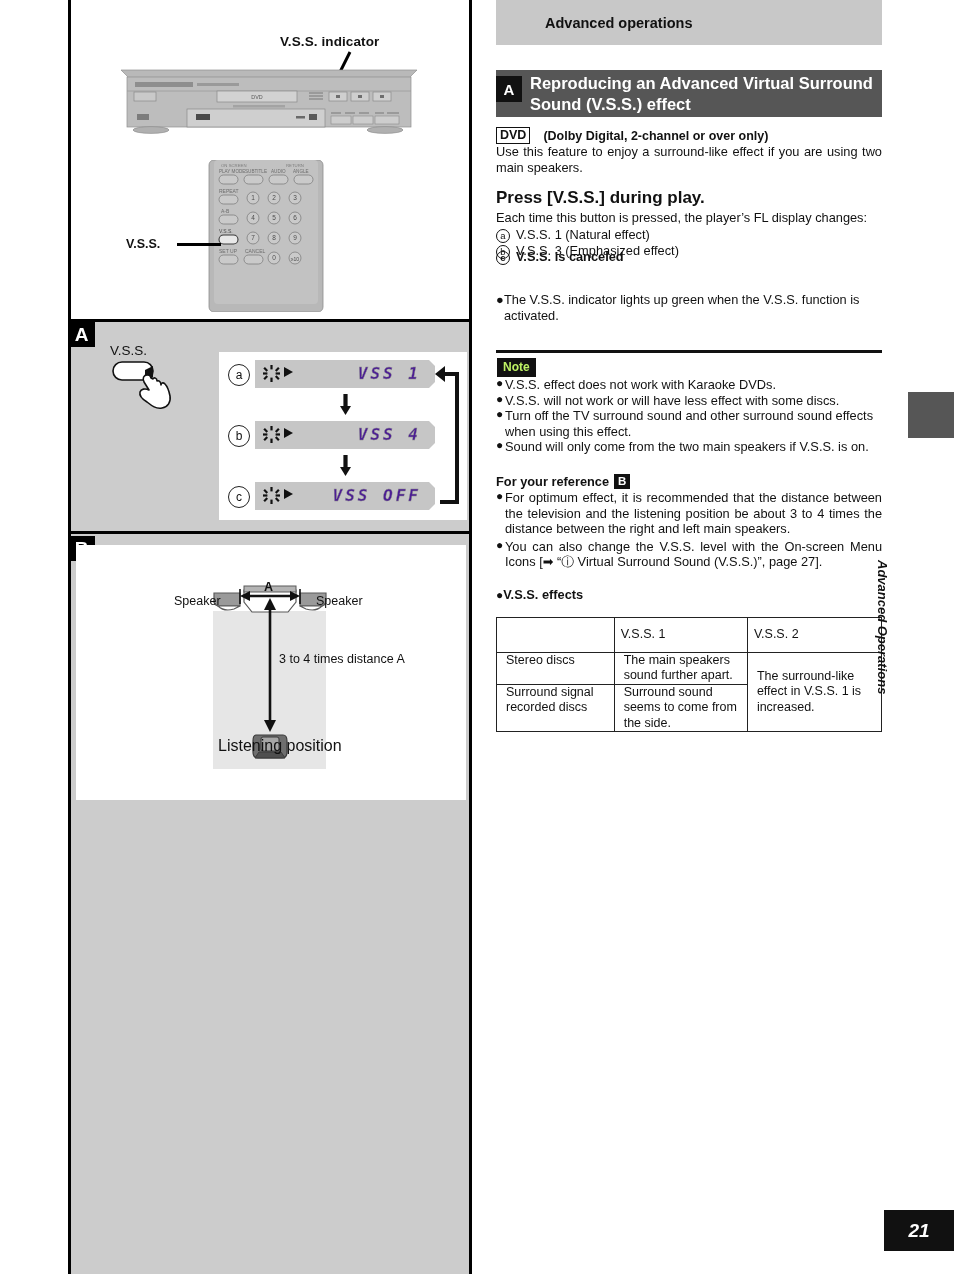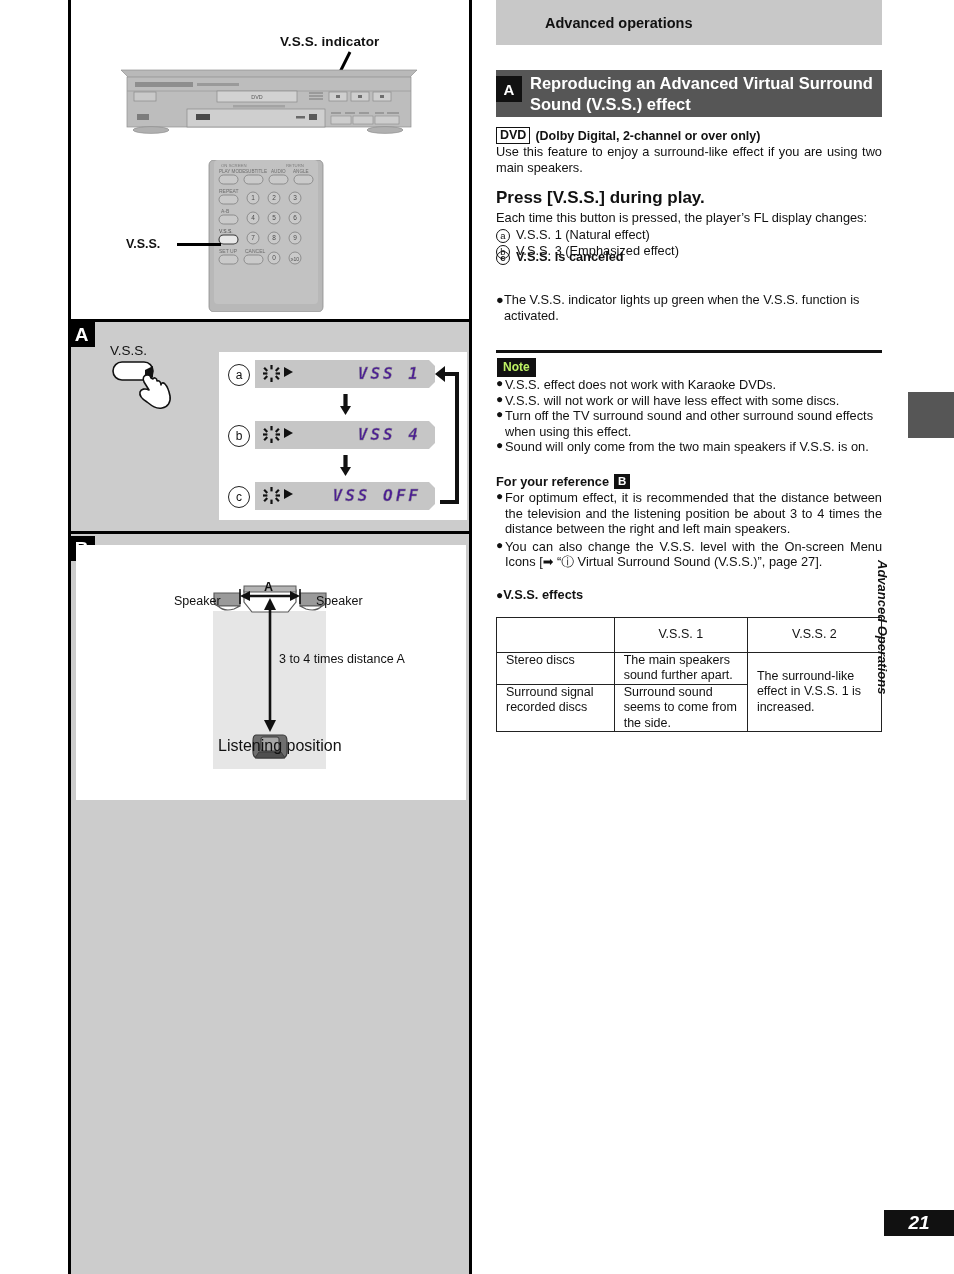--- a/index.html
+++ b/index.html
@@ -151,21 +151,21 @@
   #section-title-text {
     position: absolute; left: 34px; top: 3px; width: 348px;
     font-size: 16.5px; font-weight: bold; line-height: 20.5px;
   }
 
   #dvd-line { position: absolute; left: 496px; top: 126px; height: 17px; }
   #dvd-chip {
     display: inline-block; border: 1.6px solid #111; padding: 0px 3px 1px 3px;
     font-size: 12.5px; font-weight: bold; line-height: 14px; vertical-align: 1px;
   }
-  #dvd-note { font-size: 12.5px; font-weight: bold; margin-left: 5px; }
+  #dvd-note { font-size: 12.5px; font-weight: bold; margin-left: 13px; }
 
   #intro-text {
     position: absolute; left: 496px; top: 144px; width: 386px;
     font-size: 12.8px; line-height: 15.5px; text-align: justify;
   }
 
   #press-heading {
     position: absolute; left: 496px; top: 188px;
     font-size: 17px; font-weight: bold;
   }
@@ -229,40 +229,40 @@
     position: absolute; left: 496px; top: 617px; width: 386px;
     border-collapse: collapse;
     font-size: 12.5px;
   }
   #effects-table td {
     border: 1.3px solid #222;
     padding: 0 9px;
     vertical-align: top;
     line-height: 15.5px;
   }
-  #effects-table td.hdr { text-align: center; vertical-align: middle; padding: 9px 6px; }
+  #effects-table td.hdr { text-align: left; vertical-align: middle; padding: 9px 6px; }
   #effects-table td.mid { vertical-align: middle; }
   .col-label { width: 112px; }
   .col-v1 { width: 130px; }
   .col-v2 { width: 130px; }
 
   
   #side-tab-block {
     position: absolute; left: 908px; top: 392px; width: 46px; height: 46px;
     background: #565656;
   }
   #side-tab-text {
     position: absolute; left: 890px; top: 560px; width: 160px;
     transform: rotate(90deg); transform-origin: 0 0;
     font-size: 13px; font-weight: bold; font-style: italic;
     white-space: nowrap;
   }
 
   #page-number {
-    position: absolute; left: 884px; top: 1210px; width: 70px; height: 26px;
+    position: absolute; left: 884px; top: 1210px; width: 70px; height: 41px;
     background: #111; color: #fff;
     display: flex; align-items: center; justify-content: center;
     font-size: 19px; font-style: italic; font-weight: bold;
   }
 </style>
 </head>
 <body>
 
 <div class="page">
 

